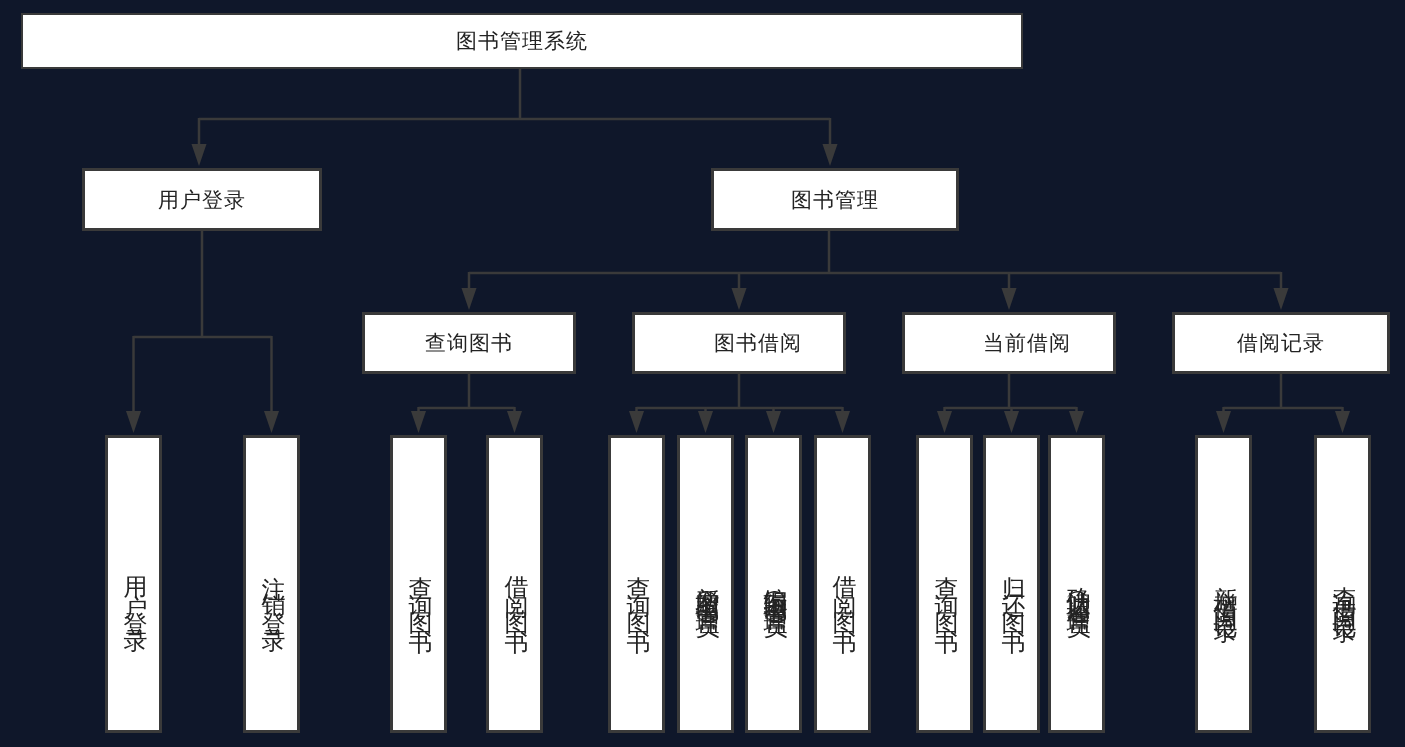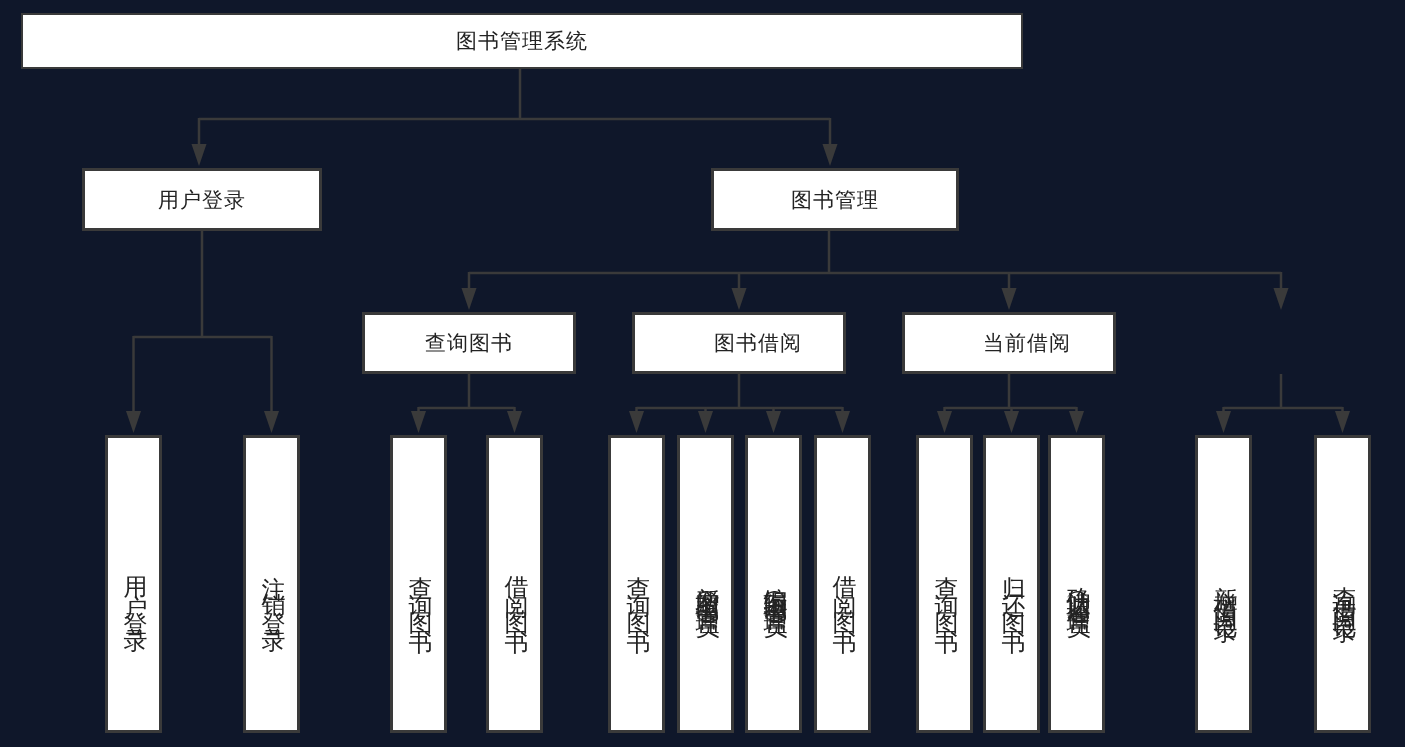--- a/index.html
+++ b/index.html
@@ -137,20 +137,23 @@
 
   <div class="node hbox" style="left:362px; top:312px; width:214px; height:62px;">
     <span>查询图书</span>
   </div>
   <div class="node hbox" style="left:632px; top:312px; width:214px; height:62px;padding-left:38px;">
     <span>图书借阅</span>
   </div>
   <div class="node hbox" style="left:902px; top:312px; width:214px; height:62px;padding-left:36px;">
     <span>当前借阅</span>
   </div>
+  <div class="node hbox" style="left:1172px; top:312px; width:218px; height:62px;">
+    <span>借阅记录</span>
+  </div>
 
   <div class="node vbox sp4" style="left:105px; top:435px; width:57px; height:298px;">
     <span class="vtext">用户登录</span>
   </div>
   <div class="node vbox sp4" style="left:243px; top:435px; width:57px; height:298px;">
     <span class="vtext">注销登录</span>
   </div>
   <div class="node vbox sp4" style="left:390px; top:435px; width:57px; height:298px;">
     <span class="vtext">查询图书</span>
   </div>

